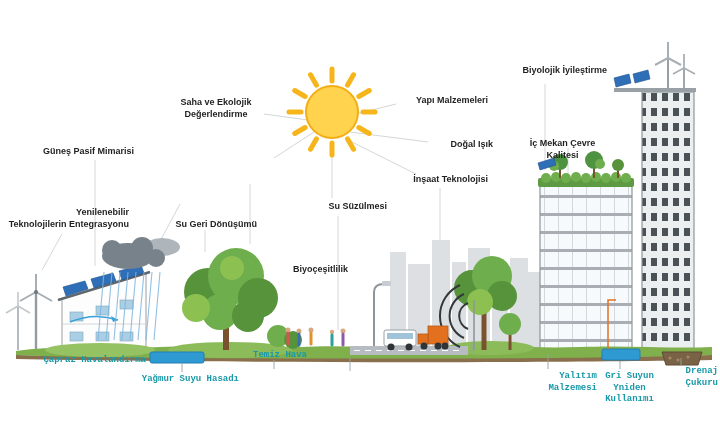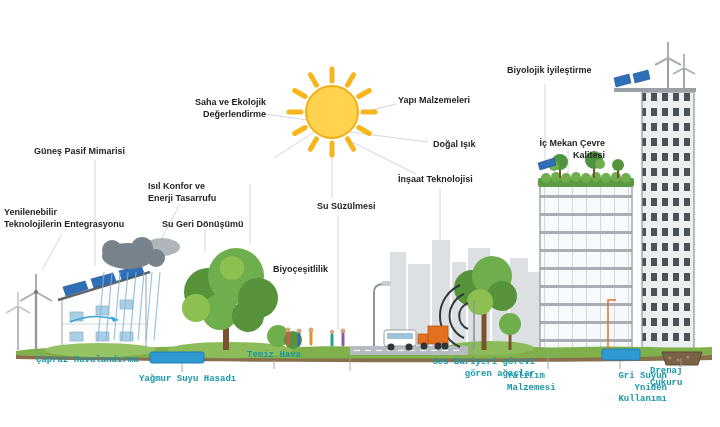--- a/index.html
+++ b/index.html
@@ -3,24 +3,24 @@
 <meta charset="utf-8">
 <style>
   html,body{margin:0;padding:0;background:#ffffff;}
   .stage{
     position:relative;width:720px;height:427px;background:#ffffff;overflow:hidden;
     font-family:"Liberation Sans", sans-serif;
   }
   .stage svg{position:absolute;left:0;top:0;}
   .lbl{
     position:absolute;font-size:9px;font-weight:bold;color:#1f1f1f;
-    line-height:1.3;white-space:pre-line;letter-spacing:0;
+    line-height:1.3;white-space:pre-line;letter-spacing:0;text-align:right;
   }
   .lbl.f{color:#1899a8;font-family:Liberation Mono, monospace;}
-  .ctr{text-align:right;}
+  .ctr{text-align:center;}
 </style>
 </head>
 <body>
 
 <div class="stage">
 
 <svg width="720" height="427" viewBox="0 0 720 427">
   <defs>
     <pattern id="facA" width="14" height="18" patternUnits="userSpaceOnUse">
       <rect width="14" height="18" fill="#f6fafc"></rect>
@@ -252,37 +252,33 @@
 
   <g>
     <path d="M182,363 L182,372 M274,360 L274,369 M350,358 L350,371 M472,344 L472,354
              M548,354 L548,369 M620,361 L620,369 M681,358 L681,365" stroke="#9aa0a4" stroke-width="0.9" fill="none"></path>
   </g>
 </svg>
 
 <div class="lbl" style="left:34px;top:146px;width:100px">Güneş Pasif Mimarisi</div>
 <div class="lbl ctr" style="left:166px;top:97px;width:100px">Saha ve Ekolojik
 Değerlendirme</div>
-<div class="lbl" style="left:148px;top:181px;width:85px">Isıl Konfor ve
-Enerji Tasarrufu</div>
 <div class="lbl" style="left:162px;top:219px;width:95px">Su Geri Dönüşümü</div>
 <div class="lbl" style="left:4px;top:207px;width:125px">Yenilenebilir
 Teknolojilerin Entegrasyonu</div>
 <div class="lbl" style="left:317px;top:201px;width:70px">Su Süzülmesi</div>
 <div class="lbl" style="left:273px;top:264px;width:75px">Biyoçeşitlilik</div>
 <div class="lbl" style="left:398px;top:95px;width:90px">Yapı Malzemeleri</div>
 <div class="lbl" style="left:433px;top:139px;width:60px">Doğal Işık</div>
 <div class="lbl" style="left:398px;top:174px;width:90px">İnşaat Teknolojisi</div>
 <div class="lbl" style="left:507px;top:65px;width:100px">Biyolojik İyileştirme</div>
 <div class="lbl ctr" style="left:520px;top:138px;width:85px">İç Mekan Çevre
 Kalitesi</div>
 
 <div class="lbl f" style="left:36px;top:355px;width:110px">Çapraz Havalandırma</div>
 <div class="lbl f" style="left:139px;top:374px;width:100px">Yağmur Suyu Hasadı</div>
 <div class="lbl f" style="left:247px;top:350px;width:60px">Temiz Hava</div>
-<div class="lbl f ctr" style="left:430px;top:357px;width:105px">Ses Bariyeri görevi
-gören ağaçlar</div>
 <div class="lbl f" style="left:507px;top:371px;width:90px">Yalıtım Malzemesi</div>
 <div class="lbl f ctr" style="left:592px;top:371px;width:75px">Gri Suyun
 Yniden Kullanımı</div>
 <div class="lbl f" style="left:650px;top:366px;width:68px">Drenaj Çukuru</div>
 
 </div>
 
 </body></html>

